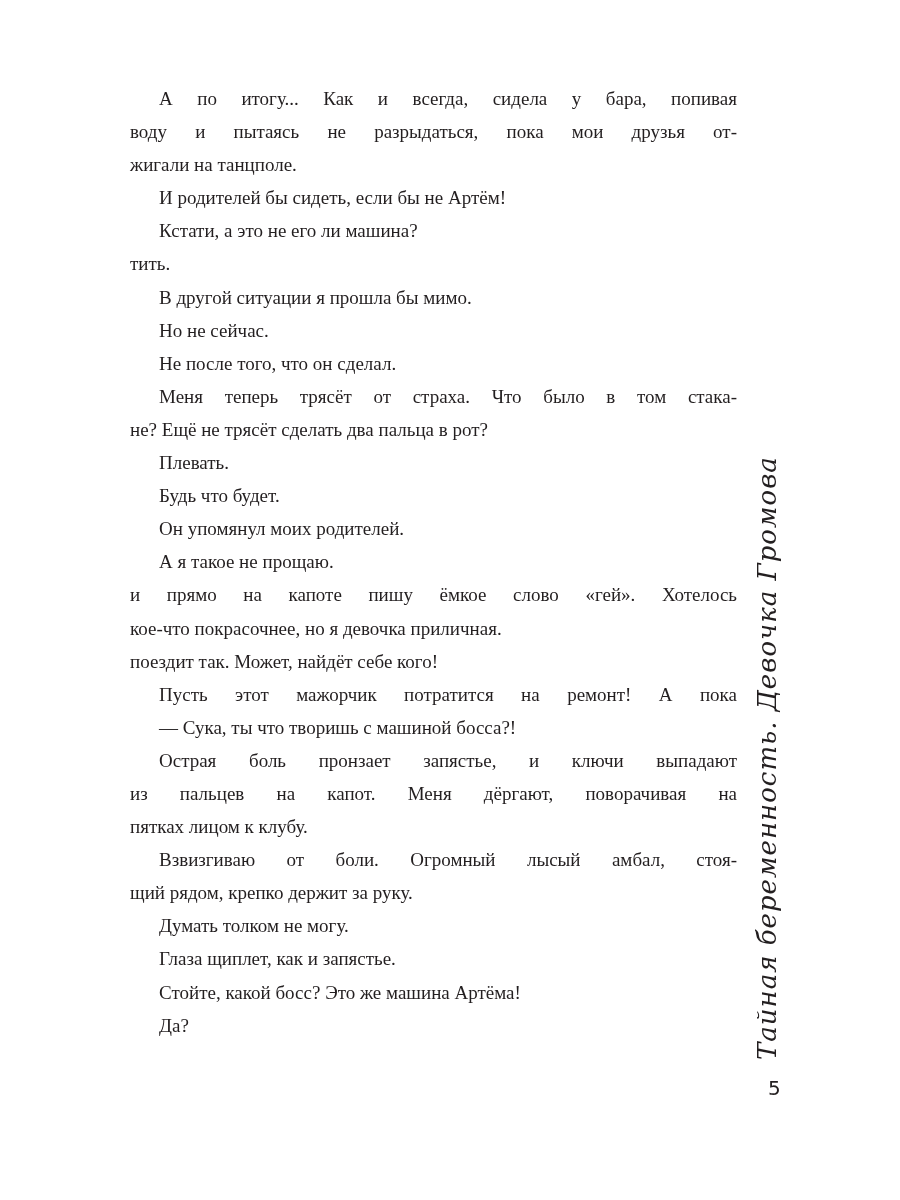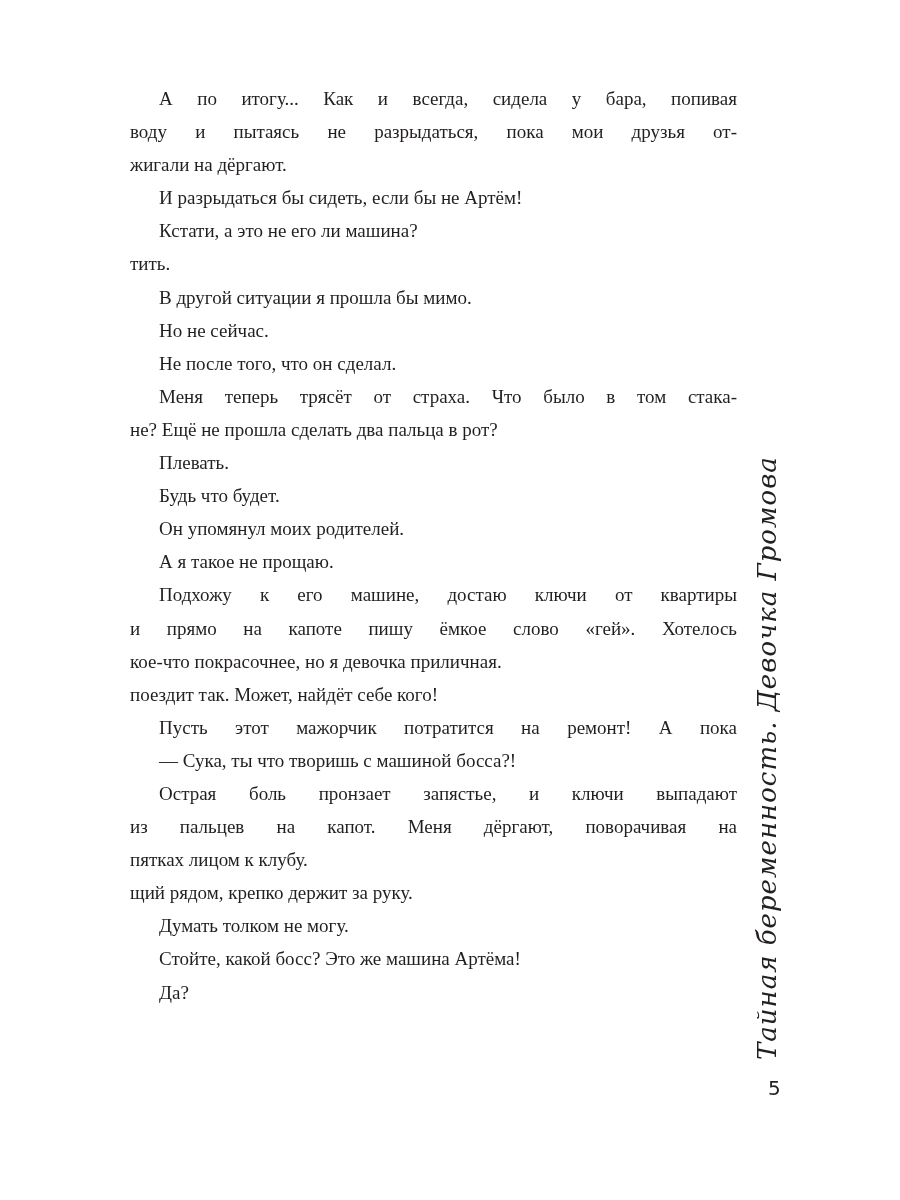--- a/index.html
+++ b/index.html
@@ -52,43 +52,44 @@
       font-size: 20px;
       color: #231f20;
     }
   </style>
 </head>
 <body>
 
 <div class="text-block">
   <div class="line indent justify">А по итогу... Как и всегда, сидела у бара, попивая</div>
   <div class="line justify">воду и пытаясь не разрыдаться, пока мои друзья от-</div>
-  <div class="line">жигали на дёргают.</div>
-  <div class="line indent">И разрыдаться бы сидеть, если бы не Артём!</div>
+  <div class="line">жигали на танцполе.</div>
+  <div class="line indent">И родителей бы сидеть, если бы не Артём!</div>
   <div class="line indent">Кстати, а это не его ли машина?</div>
   <div class="line">тить.</div>
   <div class="line indent">В другой ситуации я прошла бы мимо.</div>
   <div class="line indent">Но не сейчас.</div>
   <div class="line indent">Не после того, что он сделал.</div>
   <div class="line indent justify">Меня теперь трясёт от страха. Что было в том стака-</div>
-  <div class="line">не? Ещё не прошла сделать два пальца в рот?</div>
+  <div class="line">не? Ещё не трясёт сделать два пальца в рот?</div>
   <div class="line indent">Плевать.</div>
   <div class="line indent">Будь что будет.</div>
   <div class="line indent">Он упомянул моих родителей.</div>
   <div class="line indent">А я такое не прощаю.</div>
-  <div class="line indent justify">Подхожу к его машине, достаю ключи от квартиры</div>
   <div class="line justify">и прямо на капоте пишу ёмкое слово «гей». Хотелось</div>
   <div class="line">кое-что покрасочнее, но я девочка приличная.</div>
   <div class="line">поездит так. Может, найдёт себе кого!</div>
   <div class="line indent justify">Пусть этот мажорчик потратится на ремонт! А пока</div>
   <div class="line indent">— Сука, ты что творишь с машиной босса?!</div>
   <div class="line indent justify">Острая боль пронзает запястье, и ключи выпадают</div>
   <div class="line justify">из пальцев на капот. Меня дёргают, поворачивая на</div>
   <div class="line">пятках лицом к клубу.</div>
+  <div class="line indent justify">Взвизгиваю от боли. Огромный лысый амбал, стоя-</div>
   <div class="line">щий рядом, крепко держит за руку.</div>
   <div class="line indent">Думать толком не могу.</div>
+  <div class="line indent">Глаза щиплет, как и запястье.</div>
   <div class="line indent">Стойте, какой босс? Это же машина Артёма!</div>
   <div class="line indent">Да?</div>
 </div>
 
 <div class="side-title">Тайная беременность. Девочка Громова</div>
 
 <div class="page-number">5</div>
 
 </body></html>

